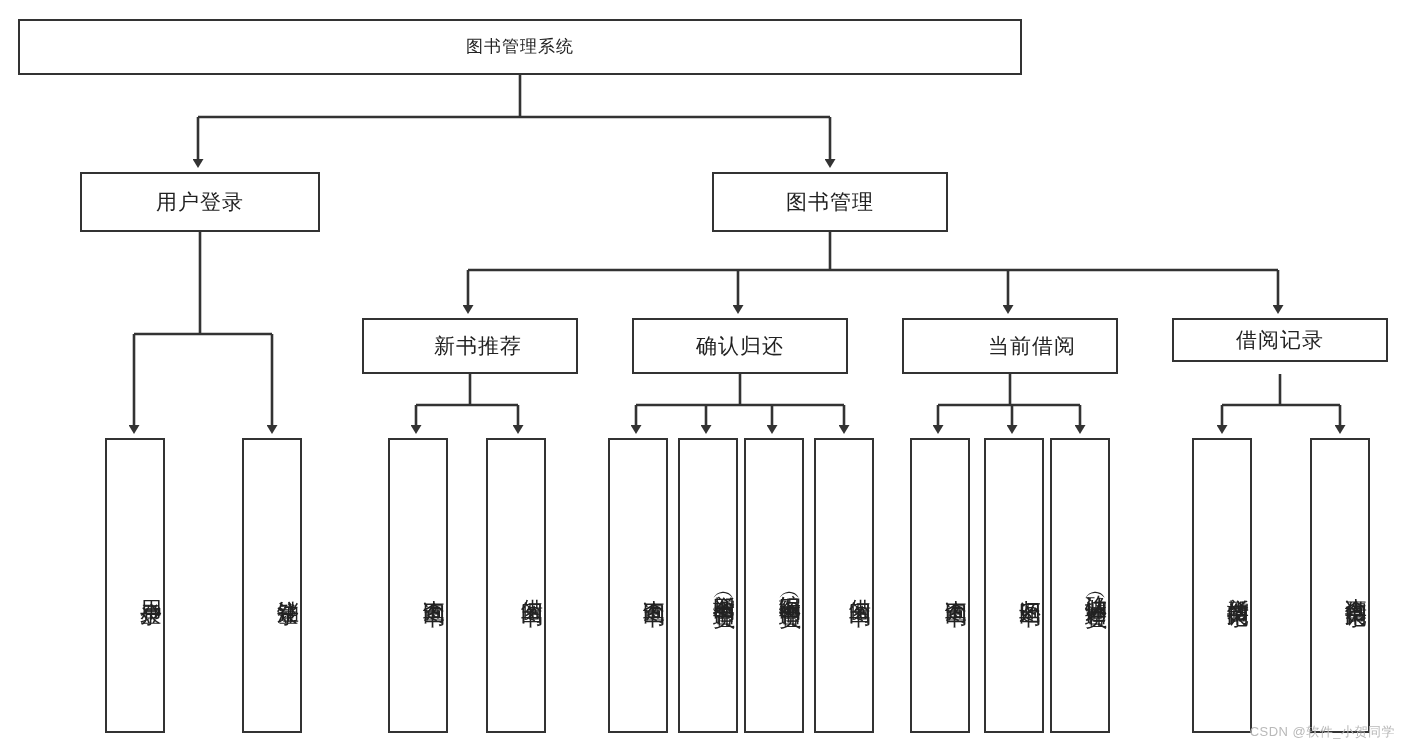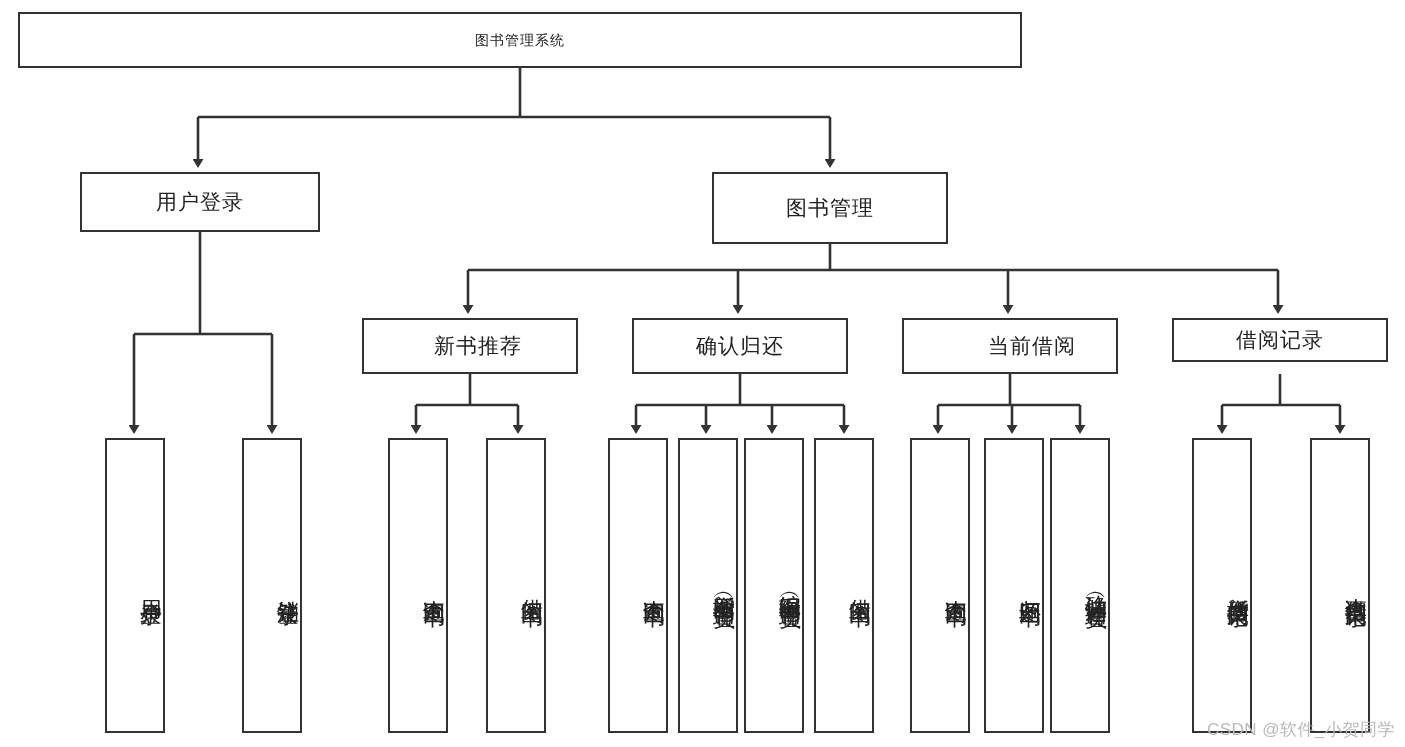--- a/index.html
+++ b/index.html
@@ -32,38 +32,38 @@
     justify-content: center;
     color: #222222;
     z-index: 2;
   }
   .node.h {
     font-size: 21px;
     letter-spacing: 1px;
     line-height: 1.2;
     text-align: center;
   }
-  .node.root { font-size: 14px; }
+  .node.root { font-size: 17px; margin-top: 7px; }
   .node.v {
     writing-mode: vertical-rl;
     text-orientation: upright;
     font-size: 22px;
     line-height: 1.12;
     letter-spacing: 2px;
     text-align: center;
     padding: 6px 0;
     align-items: flex-start;
     justify-content: center;
   }
   .node.v.topalign { align-items: flex-start; }
   .watermark {
     position: absolute;
     right: 10px;
     bottom: 6px;
-    font-size: 17px;
+    font-size: 13px;
     color: #b9b9b9;
     letter-spacing: 0.5px;
     z-index: 5;
     white-space: nowrap;
   }
 </style>
 </head>
 <body>
 
 <div id="canvas">
@@ -126,21 +126,21 @@
       <path d="M1280,374 L1280,405"></path>
       <path d="M1222,405 L1340,405"></path>
       <path d="M1222,405 L1222,426" marker-end="url(#arrow)"></path>
       <path d="M1340,405 L1340,426" marker-end="url(#arrow)"></path>
     </g>
   </svg>
 
   <div class="node h root" style="left:18px; top:12px; width:1004px; height:56px;">图书管理系统</div>
 
   <div class="node h" style="left:80px; top:172px; width:240px; height:60px;">用户登录</div>
-  <div class="node h" style="left:712px; top:172px; width:236px; height:72px;">图书管理</div>
+  <div class="node h" style="left:712px; top:172px; width:236px; height:60px;">图书管理</div>
 
   <div class="node h" style="left:362px; top:318px; width:216px; height:56px;padding-left:16px;">新书推荐</div>
   <div class="node h" style="left:632px; top:318px; width:216px; height:56px;">确认归还</div>
   <div class="node h" style="left:902px; top:318px; width:216px; height:56px;padding-left:44px;">当前借阅</div>
   <div class="node h" style="left:1172px; top:318px; width:216px; height:44px;">借阅记录</div>
 
   <div class="node v" style="left:105px; top:438px; width:60px; height:295px;">用户登录</div>
   <div class="node v" style="left:242px; top:438px; width:60px; height:295px;">注销登录</div>
 
   <div class="node v" style="left:388px; top:438px; width:60px; height:295px;">查询图书</div>

